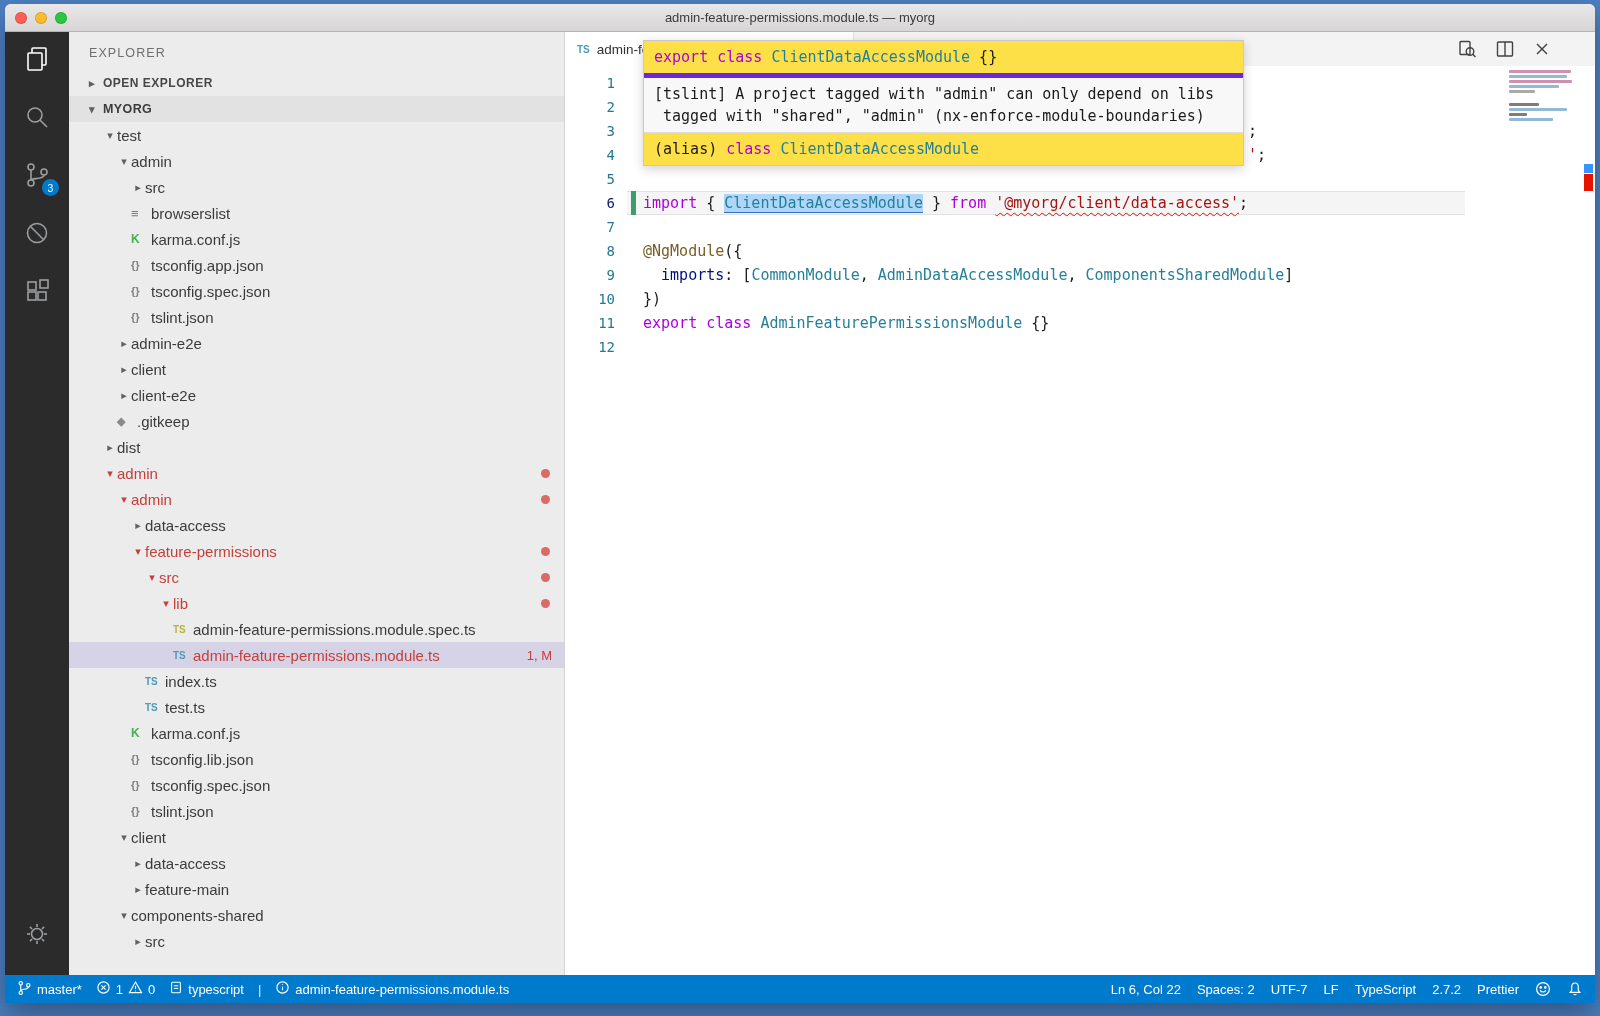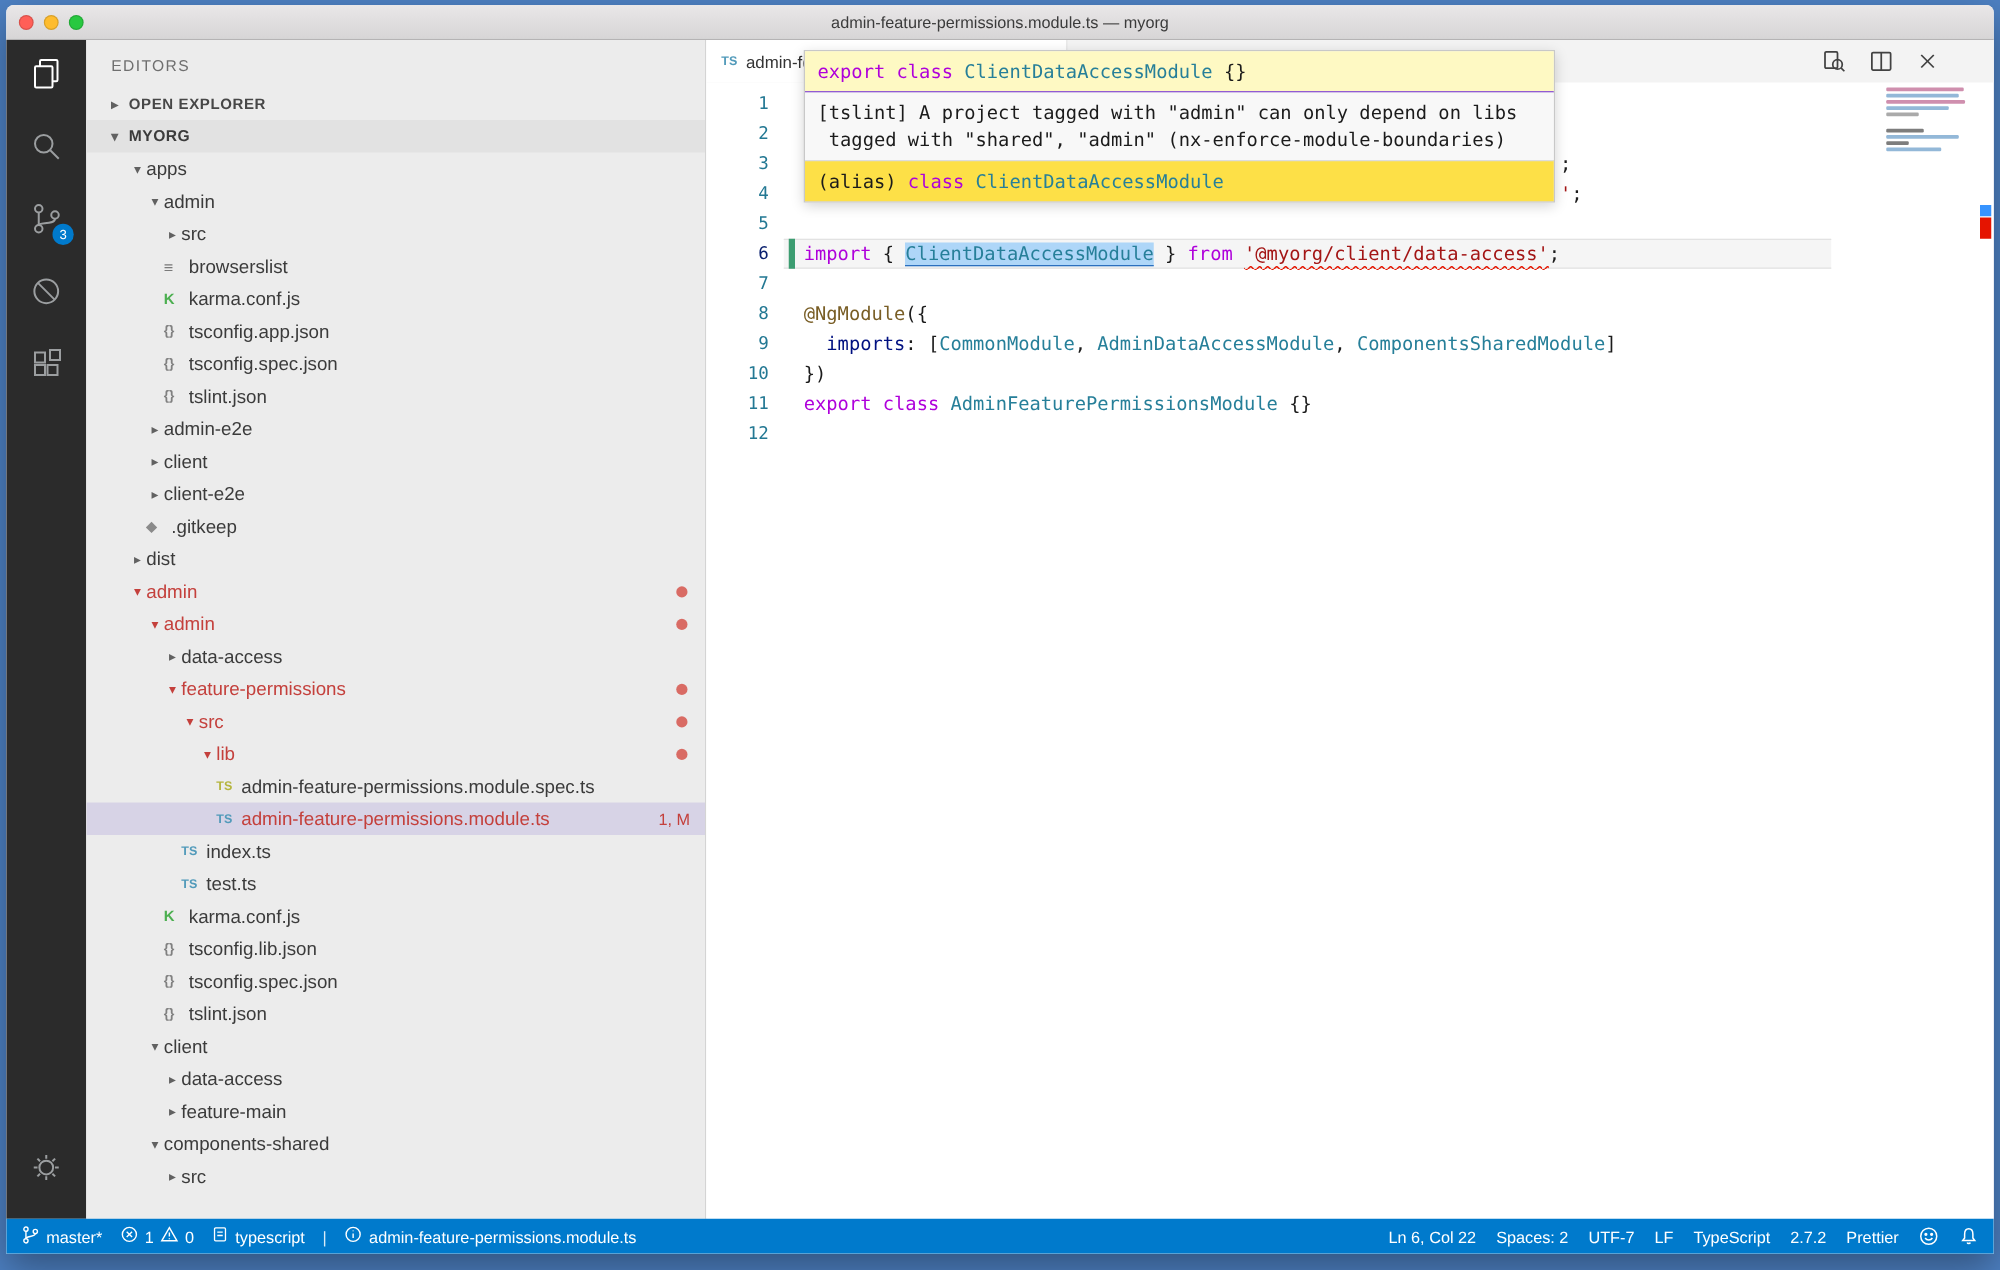--- a/index.html
+++ b/index.html
@@ -84,21 +84,21 @@
   
   .minimap { position:absolute; top:4px; right:20px; width:66px; display:flex; flex-direction:column; gap:2px; z-index:4; }
   .mm-bar { height:3px; border-radius:1px; }
   .mm-gap { height:6px; }
   .ruler { position:absolute; top:0; right:2px; width:9px; bottom:0; z-index:4; }
   .ruler-mark { position:absolute; right:0; width:9px; }
 
   
   .hover-popup { position:absolute; left:78px; top:8px; width:601px; background:#f5f5f5; border:1px solid #c8c8c8; box-shadow:0 3px 10px rgba(0,0,0,.18); z-index:30; font-family:"DejaVu Sans Mono",monospace; font-size:15px; }
   .pop-sec { padding:5px 10px; line-height:22px; white-space:pre; }
-  .pop-code { background:#fef9c3; border-bottom:1px solid #6d28d9; }
+  .pop-code { background:#fde047; border-bottom:5px solid #6d28d9; }
   .pop-msg  { background:#f8f8f8; color:#1b1b1b; }
   .pop-alias { background:#fde047; border-top:1px solid #dcdcdc; }
 
   
   .statusbar { position:absolute; left:0; right:0; bottom:0; height:28px; background:var(--status-bg,#007acc); color:#fff; display:flex; align-items:center; padding:0 12px; font-size:13px; }
   .sb-left { display:flex; align-items:center; gap:14px; }
   .sb-right { margin-left:auto; display:flex; align-items:center; gap:16px;justify-content:space-between; }
   .sb-item { display:flex; align-items:center; gap:5px; cursor:pointer; white-space:nowrap; }
   .sb-item svg { stroke:#fff; fill:none; stroke-width:1.2; }
   .sb-sep { opacity:.85; }
@@ -179,33 +179,33 @@
                 <line x1="8" y1="15" x2="5" y2="15"></line>
                 <line x1="10.05" y1="10.05" x2="7.93" y2="7.93"></line>
                 <line x1="15" y1="8" x2="15" y2="5"></line>
                 <line x1="19.95" y1="10.05" x2="22.07" y2="7.93"></line>
               </svg>
           </span>
         </div>
       </div>
 
       <div class="sidebar">
-        <div class="sb-title">EDITORS</div>
+        <div class="sb-title">EXPLORER</div>
         <div class="sb-row sb-section">
           <span class="twisty">▸</span>
           <span>OPEN EXPLORER</span>
         </div>
         <div class="sb-row sb-root">
           <span class="twisty">▾</span>
           <span>MYORG</span>
         </div>
         <div class="tree">
             <div class="tree-row" style="padding-left: 34px;">
               <span class="twisty">▾</span>
-              <span class="tree-label">apps</span>
+              <span class="tree-label">test</span>
             </div>
             <div class="tree-row" style="padding-left: 48px;">
               <span class="twisty">▾</span>
               <span class="tree-label">admin</span>
             </div>
             <div class="tree-row" style="padding-left: 62px;">
               <span class="twisty">▸</span>
               <span class="tree-label">src</span>
             </div>
             <div class="tree-row" style="padding-left: 62px;">

